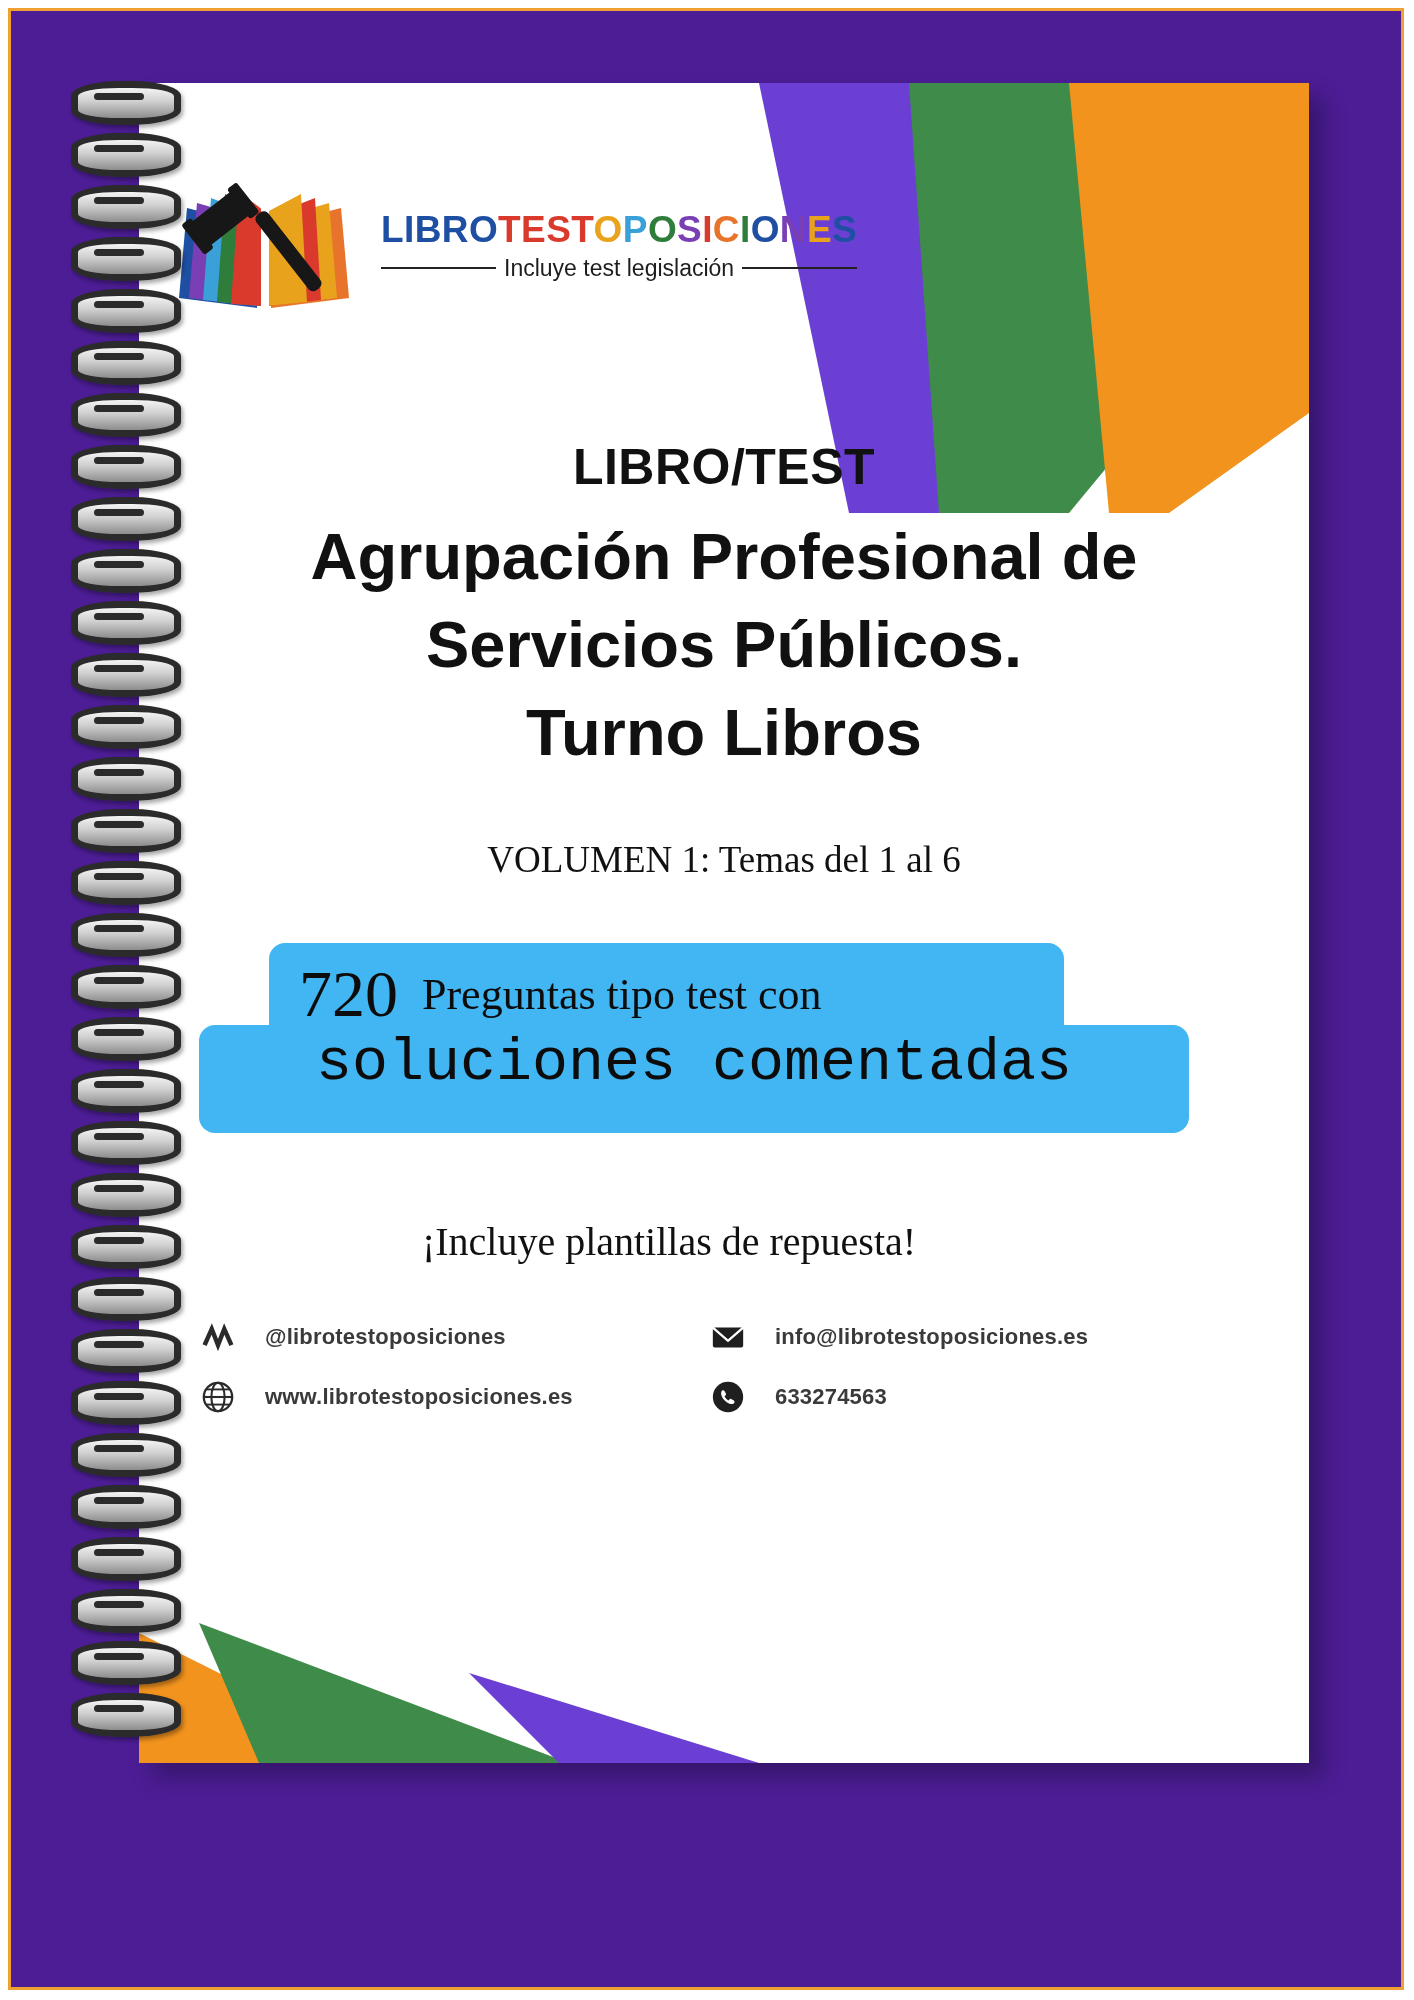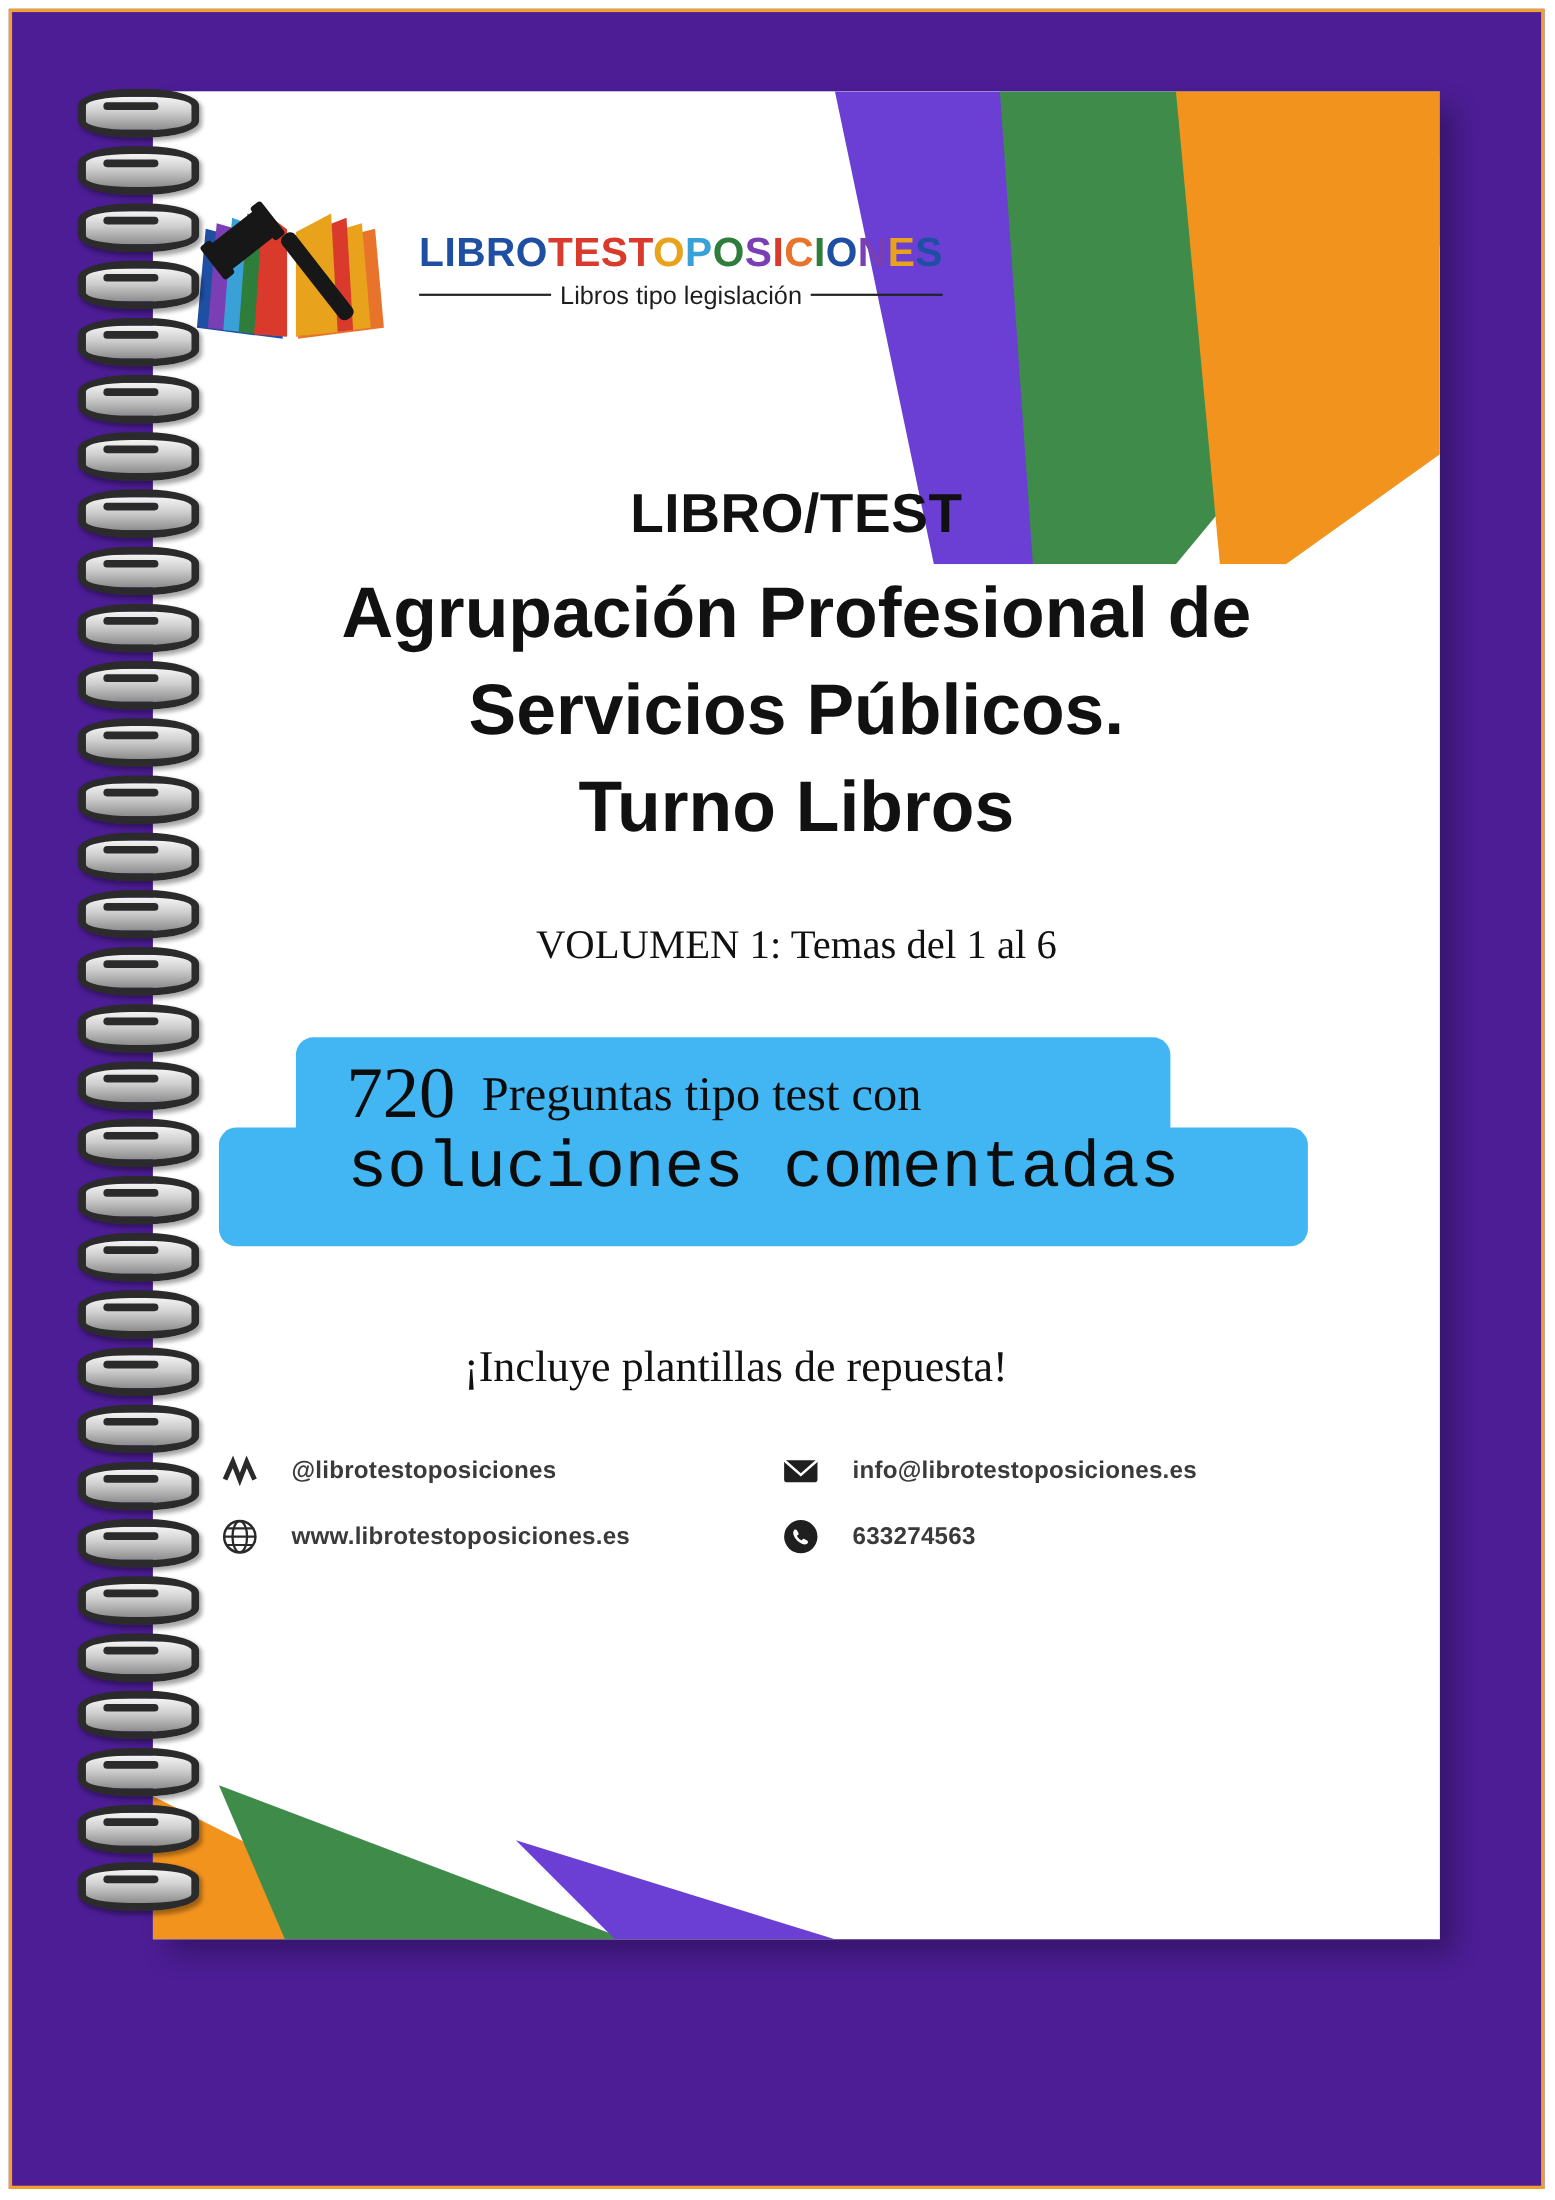--- a/index.html
+++ b/index.html
@@ -209,21 +209,21 @@
     width: 800px;
     height: 90px;
     display: flex;
     align-items: center;
     gap: 24px;
     padding-left: 30px;
     box-sizing: border-box;
     font-family: "Liberation Serif", serif;
     color: #0c0c0c;
   }
-  .hl-number { font-size: 66px; line-height: 1; margin-left: 16px; }
+  .hl-number { font-size: 66px; line-height: 1; }
   .hl-text1 { font-size: 44px; }
   .hl-line2 {
     position: absolute;
     left: 0;
     top: 86px;
     width: 990px;
     text-align: center;
     font-family: Liberation Mono, monospace;
     font-size: 60px;
     color: #0c0c0c;
@@ -320,21 +320,21 @@
 
             <rect x="84" y="70" width="15" height="96" rx="6" fill="#171717" transform="rotate(-38 84 70)"></rect>
           </svg>
         </div>
         <div class="brand-text">
           <div class="brand-name">
             <span style="color:#1e4fa3">LIBRO</span><span style="color:#d93a2b">TEST</span><span style="color:#e8a21c">O</span><span style="color:#3aa0d8">P</span><span style="color:#2f7d3a">O</span><span style="color:#7a3fb5">S</span><span style="color:#d93a2b">I</span><span style="color:#e8742b">C</span><span style="color:#2f7d3a">I</span><span style="color:#1e4fa3">O</span><span style="color:#7a3fb5">N</span><span style="color:#e8a21c">E</span><span style="color:#1e4fa3">S</span>
           </div>
           <div class="brand-sub-wrap">
             <div class="rule"></div>
-            <div class="brand-sub">Libros tipo legislación</div>
+            <div class="brand-sub">Incluye test legislación</div>
             <div class="rule"></div>
           </div>
         </div>
       </div>
 
       <div class="libro-test">LIBRO/TEST</div>
 
       <div class="main-title">
         <div>Agrupación Profesional de</div>
         <div>Servicios Públicos.</div>

